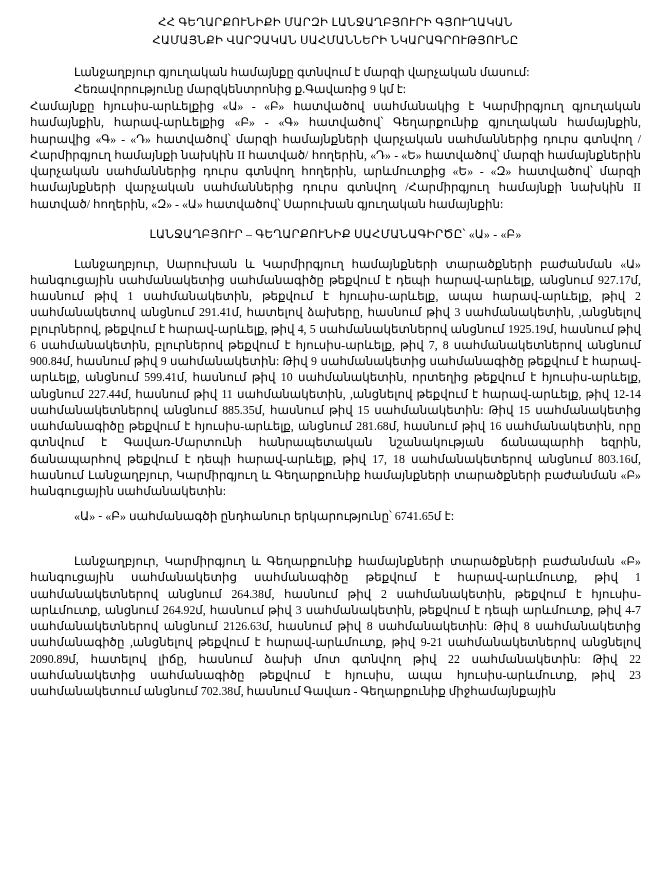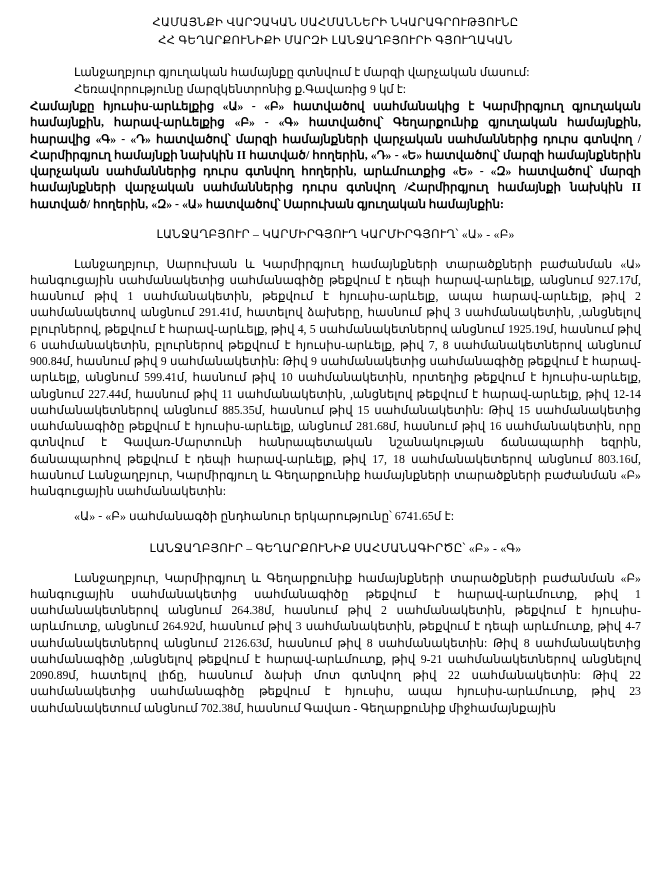--- a/index.html
+++ b/index.html
@@ -33,21 +33,20 @@
   }
   p.body-par {
     font-size: 11.8px;
     line-height: 1.38;
     text-align: justify;
     margin: 0 0 1px 0;
     text-indent: 44px;
   }
   p.body-par.noindent {
     text-indent: 0;
-    font-weight: bold;
   }
   p.body-par.tight {
     margin-bottom: 12px;
   }
   .gap-s { height: 7px; }
   .gap-m { height: 13px; }
   .gap-l { height: 16px; }
   h2.section-title {
     font-size: 11.8px;
     text-align: center;
@@ -63,41 +62,40 @@
     margin: 0;
     text-indent: 44px;
   }
 </style>
 </head>
 <body>
 
 <div class="page">
 
   <div class="doc-header">
+    <span class="line">ՀՀ  ԳԵՂԱՐՔՈՒՆԻՔԻ  ՄԱՐԶԻ  ԼԱՆՋԱՂԲՅՈՒՐԻ  ԳՅՈՒՂԱԿԱՆ</span>
     <span class="line">ՀԱՄԱՅՆՔԻ  ՎԱՐՉԱԿԱՆ  ՍԱՀՄԱՆՆԵՐԻ  ՆԿԱՐԱԳՐՈՒԹՅՈՒՆԸ</span>
-    <span class="line">ՀՀ  ԳԵՂԱՐՔՈՒՆԻՔԻ  ՄԱՐԶԻ  ԼԱՆՋԱՂԲՅՈՒՐԻ  ԳՅՈՒՂԱԿԱՆ</span>
   </div>
 
   <p class="body-par">Լանջաղբյուր գյուղական համայնքը գտնվում է մարզի վարչական մասում:</p>
   <p class="body-par">Հեռավորությունը մարզկենտրոնից ք.Գավառից 9 կմ է:</p>
   <p class="body-par noindent">Համայնքը հյուսիս-արևելքից «Ա» - «Բ» հատվածով սահմանակից է Կարմիրգյուղ գյուղական համայնքին, հարավ-արևելքից «Բ» - «Գ» հատվածով՝ Գեղարքունիք գյուղական համայնքին, հարավից «Գ» - «Դ» հատվածով՝ մարզի համայնքների վարչական սահմաններից դուրս գտնվող /Հարմիրգյուղ համայնքի նախկին II հատված/ հողերին, «Դ» - «Ե» հատվածով՝ մարզի համայնքներին վարչական սահմաններից դուրս գտնվող հողերին, արևմուտքից «Ե» - «Զ» հատվածով՝ մարզի համայնքների վարչական սահմաններից դուրս գտնվող /Հարմիրգյուղ համայնքի նախկին II հատված/ հողերին, «Զ» - «Ա» հատվածով՝ Սարուխան գյուղական համայնքին:</p>
 
   <div class="gap-m"></div>
 
-  <h2 class="section-title">ԼԱՆՋԱՂԲՅՈՒՐ – ԿԱՐՄԻՐԳՅՈՒՂ ԿԱՐՄԻՐԳՅՈՒՂ՝ «Ա» - «Բ»</h2>
+  <h2 class="section-title">ԼԱՆՋԱՂԲՅՈՒՐ – ԳԵՂԱՐՔՈՒՆԻՔ ՍԱՀՄԱՆԱԳԻՐԾԸ՝ «Ա» - «Բ»</h2>
 
   <div class="gap-m"></div>
 
   <p class="body-par">Լանջաղբյուր, Սարուխան և Կարմիրգյուղ համայնքների տարածքների բաժանման «Ա» հանգուցային սահմանակետից սահմանագիծը թեքվում է դեպի հարավ-արևելք, անցնում 927.17մ, հասնում թիվ 1 սահմանակետին, թեքվում է հյուսիս-արևելք, ապա հարավ-արևելք, թիվ 2 սահմանակետով անցնում 291.41մ, հատելով ձախերը, հասնում թիվ 3 սահմանակետին, ,անցնելով բլուրներով, թեքվում է հարավ-արևելք, թիվ 4, 5 սահմանակետներով անցնում 1925.19մ, հասնում թիվ 6 սահմանակետին, բլուրներով թեքվում է հյուսիս-արևելք, թիվ 7, 8 սահմանակետներով անցնում 900.84մ, հասնում թիվ 9 սահմանակետին: Թիվ 9 սահմանակետից սահմանագիծը թեքվում է  հարավ-արևելք, անցնում  599.41մ,  հասնում թիվ 10 սահմանակետին, որտեղից թեքվում է հյուսիս-արևելք, անցնում  227.44մ, հասնում թիվ 11 սահմանակետին, ,անցնելով թեքվում է հարավ-արևելք, թիվ 12-14 սահմանակետներով անցնում 885.35մ, հասնում թիվ 15 սահմանակետին: Թիվ 15 սահմանակետից սահմանագիծը թեքվում է հյուսիս-արևելք, անցնում 281.68մ, հասնում թիվ 16 սահմանակետին, որը գտնվում է Գավառ-Մարտունի հանրապետական նշանակության ճանապարհի եզրին, ճանապարհով թեքվում է դեպի հարավ-արևելք,  թիվ  17,  18  սահմանակետերով  անցնում  803.16մ,  հասնում Լանջաղբյուր, Կարմիրգյուղ և Գեղարքունիք համայնքների տարածքների բաժանման «Բ» հանգուցային սահմանակետին:</p>
 
   <div class="gap-s"></div>
 
   <p class="quote-par">«Ա» - «Բ» սահմանագծի ընդհանուր երկարությունը՝ 6741.65մ է:</p>
 
   <div class="gap-l"></div>
 
-  <h2 class="section-title">ԼԱՆՋԱՂԲՅՈՒՐ – ԳԵՂԱՐՔՈՒՆԻՔ ՍԱՀՄԱՆԱԳԻՐԾԸ՝ «Բ» - «Գ»</h2>
 
   <div class="gap-m"></div>
 
   <p class="body-par tight">Լանջաղբյուր, Կարմիրգյուղ և Գեղարքունիք համայնքների տարածքների բաժանման «Բ» հանգուցային սահմանակետից սահմանագիծը թեքվում է հարավ-արևմուտք,  թիվ  1  սահմանակետներով  անցնում  264.38մ,  հասնում  թիվ  2 սահմանակետին, թեքվում է հյուսիս-արևմուտք, անցնում 264.92մ, հասնում թիվ 3 սահմանակետին, թեքվում է դեպի արևմուտք, թիվ 4-7 սահմանակետներով անցնում 2126.63մ, հասնում թիվ 8 սահմանակետին: Թիվ 8 սահմանակետից սահմանագիծը ,անցնելով թեքվում է հարավ-արևմուտք, թիվ 9-21 սահմանակետներով անցնելով 2090.89մ, հատելով լիճը, հասնում ձախի մոտ գտնվող թիվ 22 սահմանակետին: Թիվ 22 սահմանակետից սահմանագիծը թեքվում է հյուսիս, ապա հյուսիս-արևմուտք, թիվ 23 սահմանակետում անցնում 702.38մ, հասնում Գավառ  - Գեղարքունիք միջհամայնքային</p>
 
 </div>
 
 </body></html>

